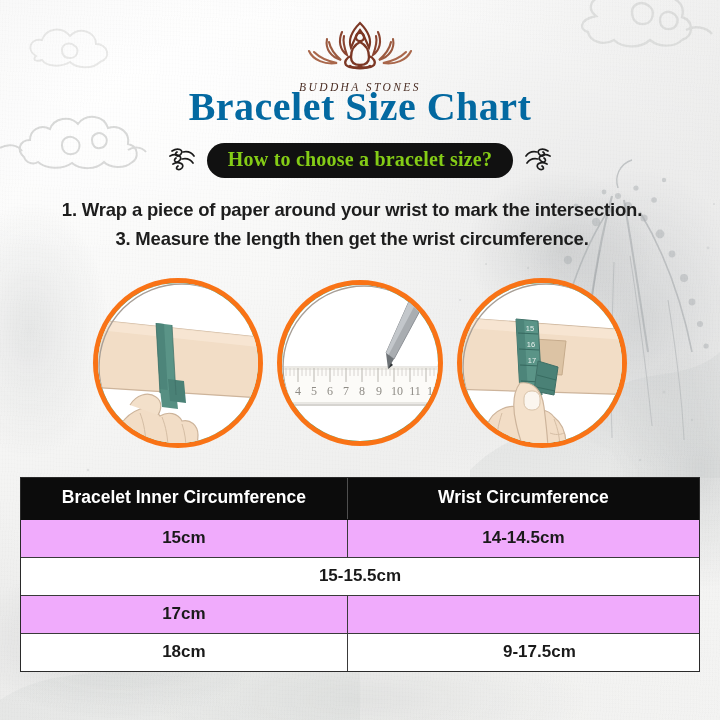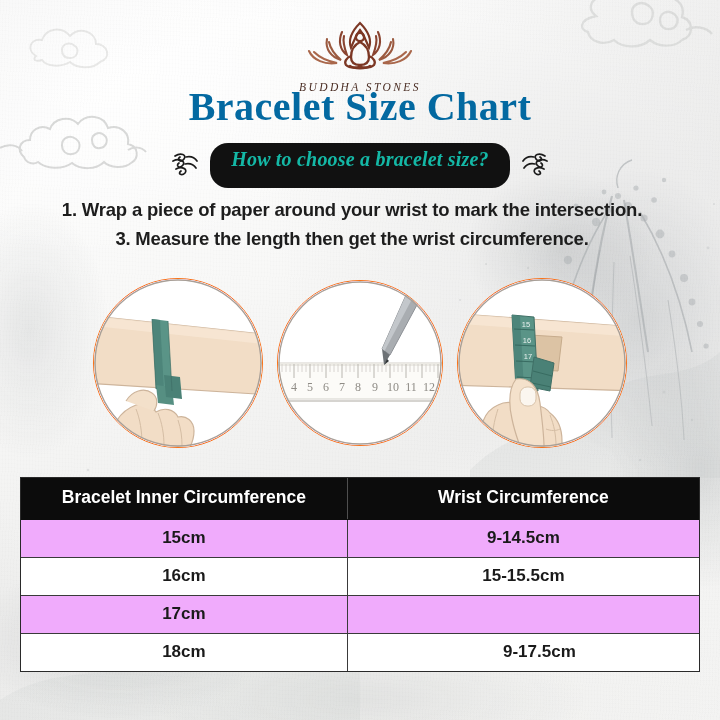--- a/index.html
+++ b/index.html
@@ -87,30 +87,29 @@
     left: 0; right: 0;
     display: flex;
     align-items: center;
     justify-content: center;
     gap: 9px;
   }
   .flourish { display: block; }
   .flourish.right { transform: scaleX(-1); }
   .pill {
     background: #111111;
-    color: #14b8a6;
+    color: #84cc16;
     border-radius: 18px;
-    padding: 4px 21px 16px 21px;
+    padding: 4px 21px 6px 21px;
     font-family: "Liberation Serif", serif;
     font-size: 20px;
     font-weight: 700;
     letter-spacing: 0.2px;
     white-space: nowrap;
     line-height: 1.25;
-    font-style: italic;
   }
 
   
   .steps {
     position: absolute;
     top: 196px;
     left: 0; right: 16px;
     text-align: center;
     color: #1d1d1d;
   }
@@ -131,22 +130,22 @@
     justify-content: center;
     align-items: flex-start;
     gap: 14px;
   }
   .circle {
     position: relative;
     width: 170px;
     height: 170px;
     border-radius: 50%;
     overflow: hidden;
-    background: #f0abfc;
-    border: 1px solid #f97316;
+    background: #15803d;
+    border: 5px solid #f97316;
     box-sizing: border-box;
   }
   .circle.mid { width: 166px; height: 166px; margin-top: 2px; }
 
   
   .table {
     position: absolute;
     left: 20px;
     top: 477px;
     width: 680px;
@@ -529,25 +528,24 @@
 
   <div class="table">
 
     <div class="trow head">
       <div class="tcell c1">Bracelet Inner Circumference</div>
       <div class="tcell c2">Wrist Circumference</div>
     </div>
 
     <div class="trow odd">
       <div class="tcell c1">15cm</div>
-      <div class="tcell c2">9-14.5cm</div>
+      <div class="tcell c2">14-14.5cm</div>
     </div>
 
     <div class="trow even">
-      <div class="tcell c1">16cm</div>
       <div class="tcell c2">15-15.5cm</div>
     </div>
 
     <div class="trow odd">
       <div class="tcell c1">17cm</div>
     </div>
 
     <div class="trow even">
       <div class="tcell c1">18cm</div>
       <div class="tcell c2">9-17.5cm</div>

